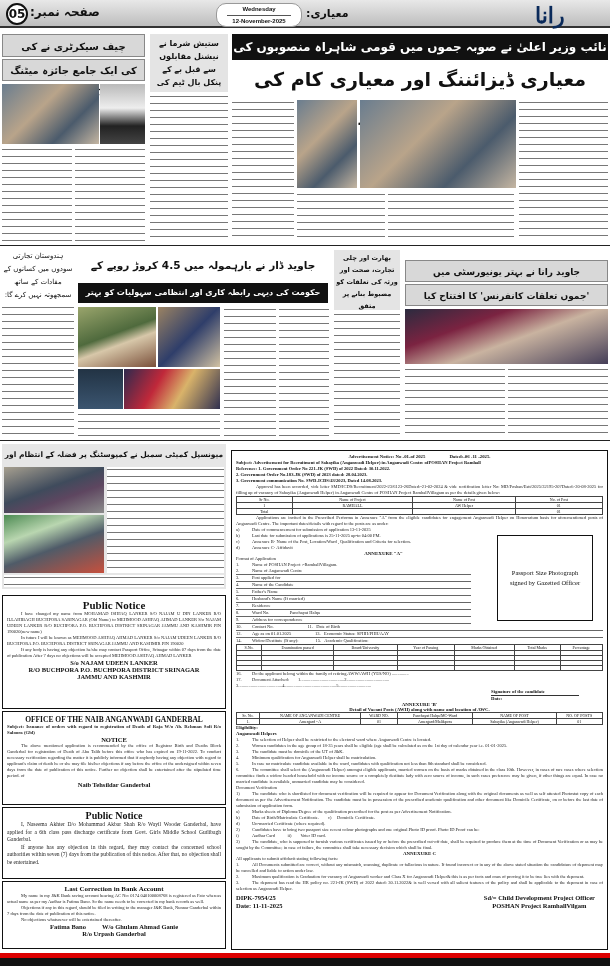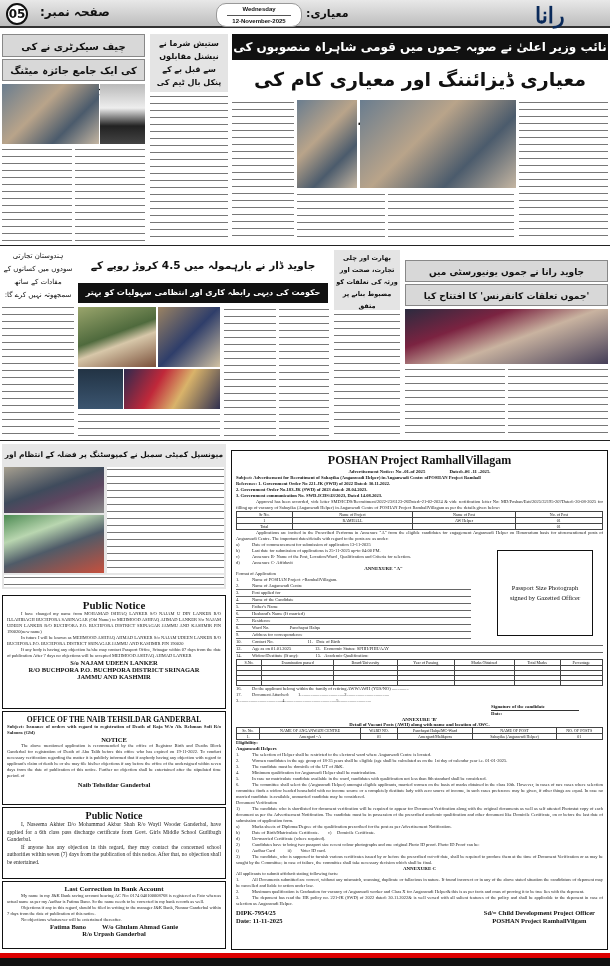--- a/index.html
+++ b/index.html
@@ -1,20 +1,20 @@
 <!DOCTYPE html>
 <html><head>
 <meta charset="utf-8">
 <style>
 *{box-sizing:border-box;margin:0;padding:0}
 body{width:610px;height:966px;background:#fff;font-family:"DejaVu Sans",sans-serif;color:#111;position:relative;overflow:hidden}
 .abs{position:absolute}
 .header{left:0;top:0;width:610px;height:28px;background:linear-gradient(#e8e8e8,#bdbdbd);border-bottom:2px solid #333}
 .pgnum{left:6px;top:3px;width:22px;height:22px;border:2px solid #111;border-radius:50%;font:bold 12px "DejaVu Sans",sans-serif;text-align:center;line-height:18px;background:#fff}
-.pglabel{left:40px;top:5px;font:bold 12px "DejaVu Sans",sans-serif;direction:rtl}
+.pglabel{left:30px;top:5px;font:bold 12px "DejaVu Sans",sans-serif;direction:rtl}
 .datebox{left:216px;top:3px;width:86px;height:24px;background:#fff;border-radius:10px;border:1px solid #999;text-align:center;font:bold 6px "Liberation Sans",sans-serif;line-height:11px}
 .datebox hr{border:none;border-top:1px solid #555;margin:0 10px}
 .tarikh{left:306px;top:7px;font:bold 11px "DejaVu Sans",sans-serif;direction:rtl}
 .masthead{left:535px;top:2px;font:bold 22px "DejaVu Serif",serif;color:#0a2a5a;direction:rtl}
 .urdu{direction:rtl;font-family:"DejaVu Sans",sans-serif}
 .banner-black{background:#111;color:#fff;text-align:center;font-weight:bold}
 .grayhead{background:#d8d8d8;border:1px solid #888;text-align:center;font-weight:bold}
 .photo{background:linear-gradient(135deg,#6a7d8f,#b9a48a 40%,#4b5b6c 70%,#c5b6a2)}
 .photo2{background:linear-gradient(160deg,#9aa56c,#4f6a3d 45%,#d7c7a9 60%,#7a4f3a)}
 .photo3{background:linear-gradient(120deg,#2e2a4e,#c0283a 35%,#d9b36a 60%,#303050)}
@@ -73,21 +73,21 @@
 <div class="abs photo" style="left:158px;top:307px;width:62px;height:60px;background:linear-gradient(135deg,#9b8363,#2f3e6a 50%,#d2c2a2)"></div>
 <div class="abs" style="left:78px;top:369px;width:45px;height:40px;background:linear-gradient(#234,#3b5570)"></div>
 <div class="abs photo3" style="left:124px;top:369px;width:96px;height:40px"></div>
 <div class="abs txt lines" style="left:78px;top:412px;width:142px;height:26px"></div>
 <div class="abs txt lines" style="left:224px;top:307px;width:52px;height:131px"></div>
 <div class="abs txt lines" style="left:279px;top:307px;width:50px;height:131px"></div>
 
 <div class="abs urdu" style="left:334px;top:250px;width:66px;height:60px;background:#e4e4e4;font-size:6.5px;line-height:12px;text-align:center;font-weight:bold;padding:2px;overflow:hidden">بھارت اور چلی تجارت، صحت اور ورثہ کی تعلقات کو مضبوط بنانے پر متفق</div>
 <div class="abs txt lines" style="left:334px;top:312px;width:66px;height:126px;background-color:#e4e4e4"></div>
 
-<div class="abs grayhead urdu" style="left:405px;top:260px;width:203px;height:22px;font-size:9px;line-height:22px">جاوید رانا نے جموں یونیورسٹی میں</div>
+<div class="abs grayhead urdu" style="left:405px;top:260px;width:203px;height:22px;font-size:9px;line-height:22px">جاوید رانا نے بہتر یونیورسٹی میں</div>
 <div class="abs grayhead urdu" style="left:405px;top:284px;width:203px;height:22px;font-size:9px;line-height:22px">'جموں تعلقات کانفرنس' کا افتتاح کیا</div>
 <div class="abs photo3" style="left:405px;top:309px;width:203px;height:55px;background:linear-gradient(160deg,#2b2b3f,#7b2341 30%,#c9b3a0 55%,#453e58)"></div>
 <div class="abs txt lines" style="left:405px;top:367px;width:100px;height:71px"></div>
 <div class="abs txt lines" style="left:508px;top:367px;width:100px;height:71px"></div>
 <div class="abs divider" style="left:0;top:440px;width:610px;height:1px"></div>
 
 <div class="abs" style="left:2px;top:444px;width:224px;height:145px;background:#e6e6e6"></div>
 <div class="abs urdu" style="left:4px;top:446px;width:220px;height:18px;font-size:7.5px;font-weight:bold;text-align:center;line-height:18px;overflow:hidden">میونسپل کمیٹی سمبل نے کمپوسٹنگ پر فضلہ کے انتظام اور مہارت کے ترقیاتی پروگرام کا اہتمام</div>
 <div class="abs photo2" style="left:4px;top:467px;width:100px;height:46px;background:linear-gradient(160deg,#a7a090,#3f4b5c 45%,#5e4660 65%,#8c8c8c)"></div>
 <div class="abs photo2" style="left:4px;top:515px;width:100px;height:58px;background:linear-gradient(160deg,#4c8a52,#b9d6b0 30%,#4f5b68 55%,#c7503d)"></div>
@@ -98,21 +98,21 @@
   <div class="ntitle" style="font-size:11px;margin-top:3px">Public Notice</div>
   <div class="nbody" style="text-indent:14px">I have changed my name from MOHAMAD ISHFAQ LANKER S/O NAJAM U DIN LANKER R/O ILLAHIBAGH BUCHPORA SARINAGAR (Old Name) to MEHMOOD ASHFAQ AHMAD LANKER S/o NAJAM UDEEN LANKER R/O BUCHPORA P.O. BUCHPORA DISTRICT SRINAGAR JAMMU AND KASHMIR PIN 190020(new name)</div>
   <div class="nbody" style="text-indent:14px">In future I will be known as MEHMOOD ASHFAQ AHMAD LANKER S/o NAJAM UDEEN LANKER R/O BUCHPORA P.O. BUCHPORA DISTRICT SRINAGAR JAMMU AND KASHMIR PIN 190020</div>
   <div class="nbody" style="text-indent:14px">If any body is having any objection he/she may contact Passport Office, Srinagar within 07 days from the date of publication After 7 days no objections will be accepted MEHMOOD ASHFAQ AHMAD LANKER</div>
   <div class="nsig">S/o NAJAM UDEEN LANKER</div>
   <div class="nsig">R/O BUCHPORA P.O. BUCHPORA DISTRICT SRINAGAR</div>
   <div class="nsig">JAMMU AND KASHMIR</div>
 </div>
 
 <div class="abs box ad" style="left:2px;top:711px;width:224px;height:94px">
-  <div class="ntitle" style="font-size:7.5px;margin-top:3px">OFFICE OF THE NAIB TEHSILDAR GANDERBAL</div>
+  <div class="ntitle" style="font-size:7.5px;margin-top:3px">OFFICE OF THE NAIB ANGANWADI GANDERBAL</div>
   <div class="nbody" style="font-weight:bold;font-size:4.8px">Subject: Issuance of orders with regard to registration of Death of Raja W/o Ab. Rehman Sofi R/o Saloora (Gbl)</div>
   <div class="ntitle" style="font-size:6.5px">NOTICE</div>
   <div class="nbody" style="text-indent:14px">The above mentioned application is recommended by the office of Registrar Birth and Deaths Block Ganderbal for registration of Death of Abu Talib before this office who has expired on 19-11-2022. To conduct necessary verification regarding the matter it is publicly informed that if anybody having any objection with regard to applicant's claim of death he or she may file his/her objections if any before the office of the undersigned within seven days from the date of publication of this notice. Further no objection shall be entertained after the stipulated time period. of</div>
   <div class="nsig" style="margin-top:2px">Naib Tehsildar Ganderbal</div>
 </div>
 
 <div class="abs box ad" style="left:2px;top:807px;width:224px;height:72px">
   <div class="ntitle" style="font-size:10px;margin-top:2px">Public Notice</div>
   <div class="nbody" style="font-size:5.5px;line-height:7.5px;text-indent:14px">I, Naseema Akhter D/o Mohammad Akbar Shah R/o Wayil Wooder Ganderbal, have applied for a 6th class pass discharge certificate from Govt. Girls Middle School Gutlibagh Ganderbal.</div>
   <div class="nbody" style="font-size:5.5px;line-height:7.5px;text-indent:14px">If anyone has any objection in this regard, they may contact the concerned school authorities within seven (7) days from the publication of this notice. After that, no objection shall be entertained.</div>
@@ -121,21 +121,20 @@
 <div class="abs box ad" style="left:2px;top:881px;width:224px;height:68px">
   <div class="ntitle" style="font-size:7px;margin-top:3px">Last Correction in Bank Account</div>
   <div class="nbody" style="text-indent:14px">My name in my J&amp;K Bank saving account bearing AC No: 0174 040100008768 is registered as Fato whereas actual name as per my Aadhar is Fatima Bano. So the name needs to be corrected in my bank records as well.</div>
   <div class="nbody" style="text-indent:14px">Objections if any in this regard, should be filed in writing to the manager J&amp;K Bank, Nunnar Ganderbal within 7 days from the date of publication of this notice.</div>
   <div class="nbody" style="text-indent:14px">No objections whatsoever will be entertained thereafter.</div>
   <div class="nsig" style="white-space:pre">Fatima Bano          W/o Ghulam Ahmad Ganie</div>
   <div class="nsig">R/o Urpash Ganderbal</div>
 </div>
 
 <div class="abs box ad" style="left:231px;top:450px;width:377px;height:500px;padding:2px 4px;overflow:hidden">
-  <div style="font:bold 12px 'Liberation Serif',serif;text-align:center;line-height:15px">POSHAN Project RamhallVillagam</div>
   <div style="display:flex;justify-content:center;gap:24px;font:bold 4.8px 'Liberation Serif',serif;line-height:7px">
     <span>Advertisement Notice: No -01-of 2025</span>
     <span>Dated:-06 -11 -2025.</span>
   </div>
   <div style="font:bold 4.6px/6px 'Liberation Serif',serif">Subject: Advertisement for Recruitment of Sahayika (Anganwadi Helper) in Anganwadi Centre ofPOSHAN Project  Ramhall</div>
   <div style="font:bold 4.6px/6px 'Liberation Serif',serif">Reference: 1. Government Order No 221-JK (SWD) of 2022 Dated: 30.11.2022.</div>
   <div style="font:bold 4.6px/6px 'Liberation Serif',serif">2. Government Order No.183-JK (SWD) of 2023 dated: 28.04.2023.</div>
   <div style="font:bold 4.6px/6px 'Liberation Serif',serif">3. Government communication No. SWD-ICDS/43/2023, Dated 14.08.2023.</div>
   <div class="nbody" style="padding:0;text-indent:20px">Approval has been accorded, vide letter SMD/ICDS/Recruitment/2022-23/6123-26Dated:-21-02-2024 &amp; vide rectification letter No: MD/Poshan/Estt/2025/32195-207Dated:-20-08-2025 for filling up of vacancy of Sahayika (Anganwadi Helper) in Anganwadi Centre of POSHAN Project RamhallVillagam as per the details given below:</div>
   <table>

